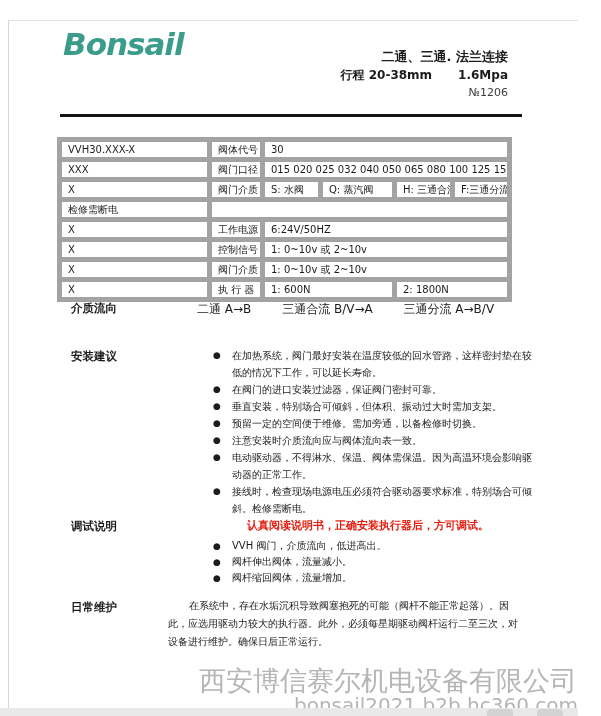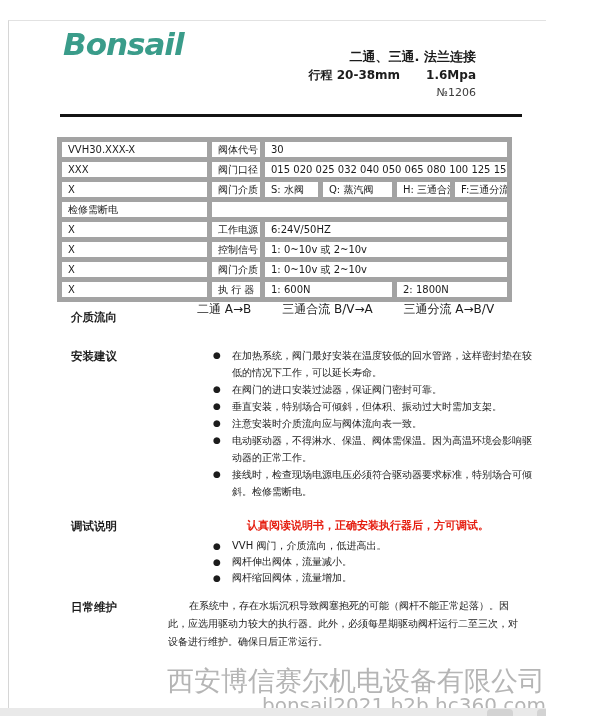--- a/index.html
+++ b/index.html
@@ -1,18 +1,18 @@
 <!DOCTYPE html>
 <html style="--brand-teal: #3a9c8a; --warning-red: #e51e10; --watermark-gray: #b5b5b5;"><head>
 <meta charset="utf-8">
 <style>
   html,body { margin:0; padding:0; background:#ffffff; }
   .page {
     position:relative; width:546px; height:716px; background:#ffffff;
-    font-family:"DejaVu Sans", sans-serif; color:#1c1c1c; overflow:hidden;
+    font-family:"DejaVu Sans", sans-serif; color:#1c1c1c; overflow:hidden;padding-left:32px;
   }
   .page-border {
     position:absolute; left:8px; top:20px; width:582px; height:696px;
     border-left:1px solid #d6d6d6; border-right:1px solid #cfcfcf; border-top:1px solid #e2e2e2;
     box-sizing:border-box; pointer-events:none;
   }
   .logo {
     position:absolute; left:63px; top:26px;
     font-size:31px; font-weight:bold; font-style:italic;
     color:var(--brand-teal, #3a9c8a); letter-spacing:-1px;
@@ -134,32 +134,33 @@
       </tr>
       <tr>
         <td>X</td>
         <td>执 行 器</td>
         <td colspan="2">1: 600N</td>
         <td colspan="2">2: 1800N</td>
       </tr>
     </tbody>
   </table>
 
-  <div class="section-label" style="top:310px;">介质流向</div>
+  <div class="section-label" style="top:301px;">介质流向</div>
   <div class="flow-content">
     <span>二通 A→B</span>
     <span>三通合流 B/V→A</span>
     <span>三通分流 A→B/V</span>
   </div>
 
   <div class="section-label" style="top:349px;">安装建议</div>
   <ul class="bullet-list install-list">
     <li>在加热系统，阀门最好安装在温度较低的回水管路，这样密封垫在较低的情况下工作，可以延长寿命。</li>
     <li>在阀门的进口安装过滤器，保证阀门密封可靠。</li>
     <li>垂直安装，特别场合可倾斜，但体积、振动过大时需加支架。</li>
+    <li>预留一定的空间便于维修。需加旁通，以备检修时切换。</li>
     <li>注意安装时介质流向应与阀体流向表一致。</li>
     <li>电动驱动器，不得淋水、保温、阀体需保温。因为高温环境会影响驱动器的正常工作。</li>
     <li>接线时，检查现场电源电压必须符合驱动器要求标准，特别场合可倾斜。检修需断电。</li>
   </ul>
 
   <div class="section-label" style="top:519px;">调试说明</div>
   <div class="debug-warning">认真阅读说明书，正确安装执行器后，方可调试。</div>
   <ul class="bullet-list debug-list">
     <li>VVH 阀门，介质流向，低进高出。</li>
     <li>阀杆伸出阀体，流量减小。</li>

